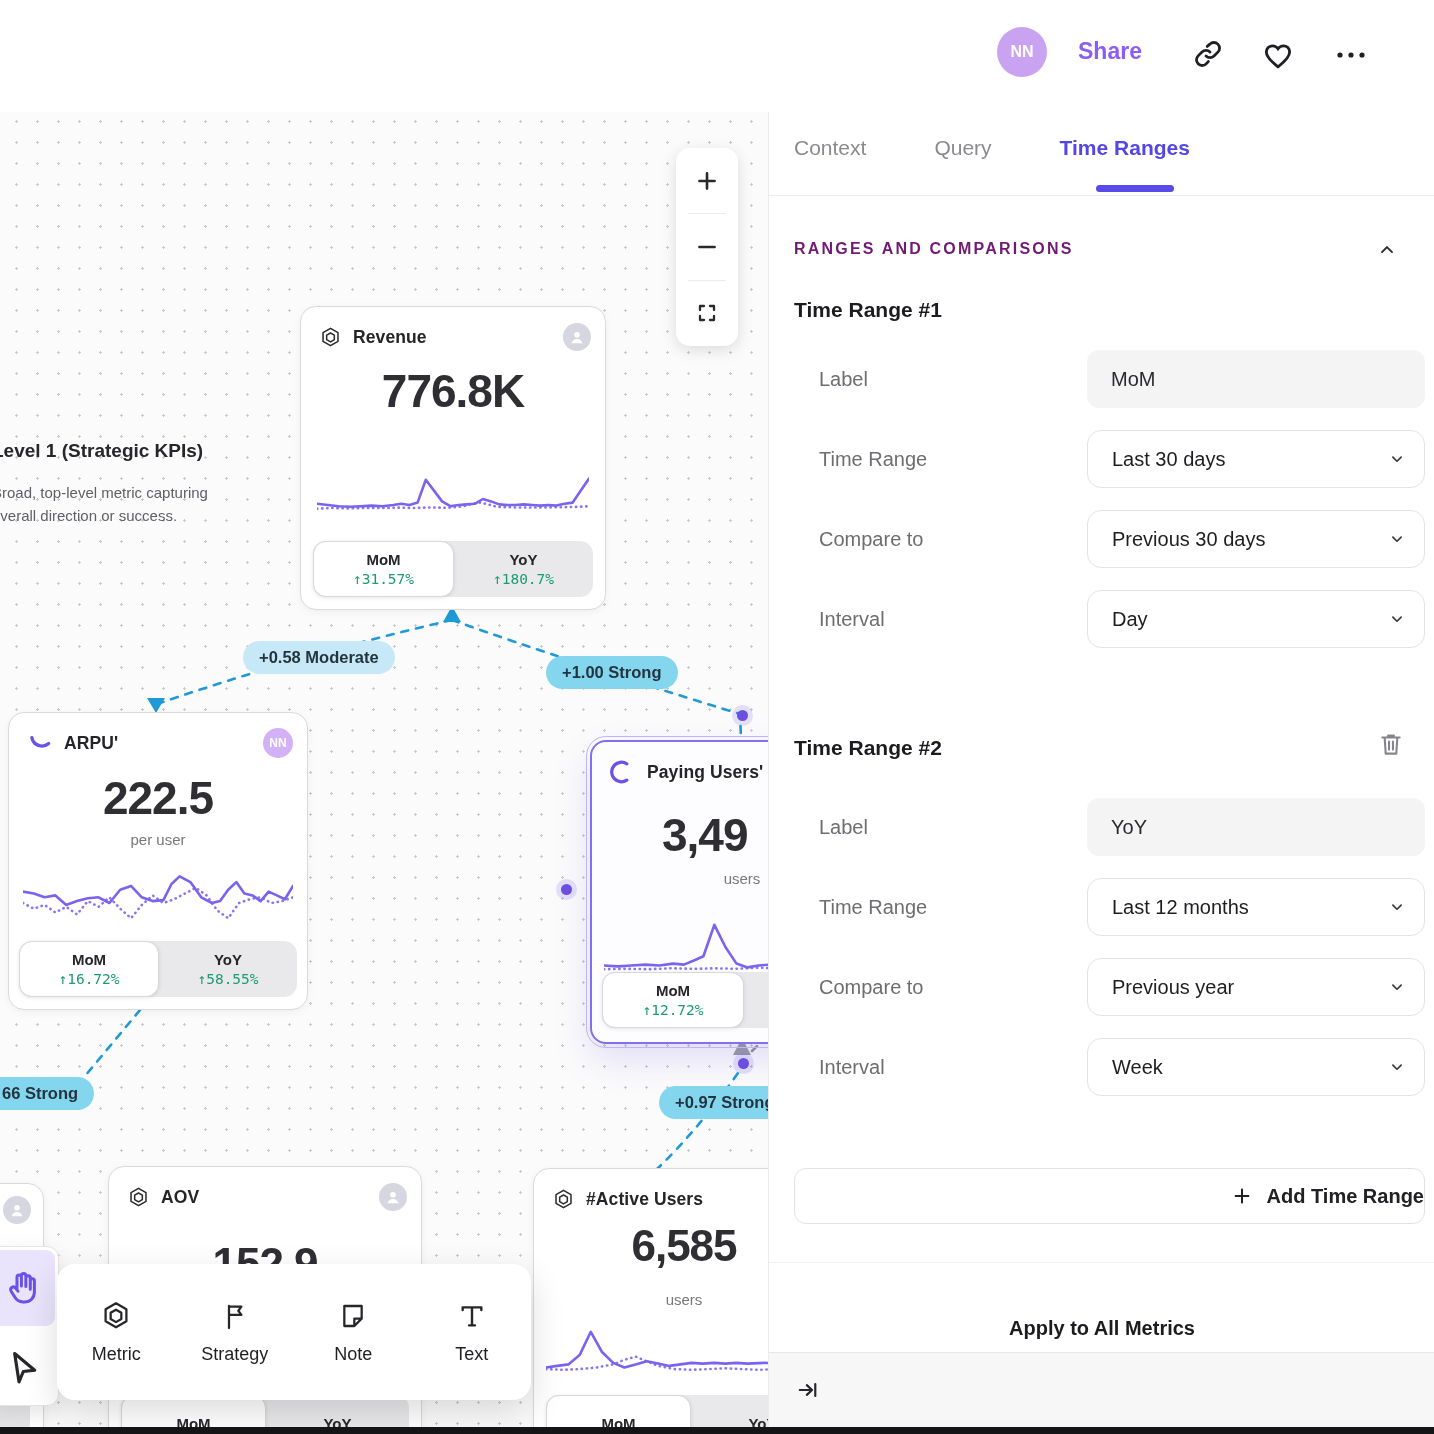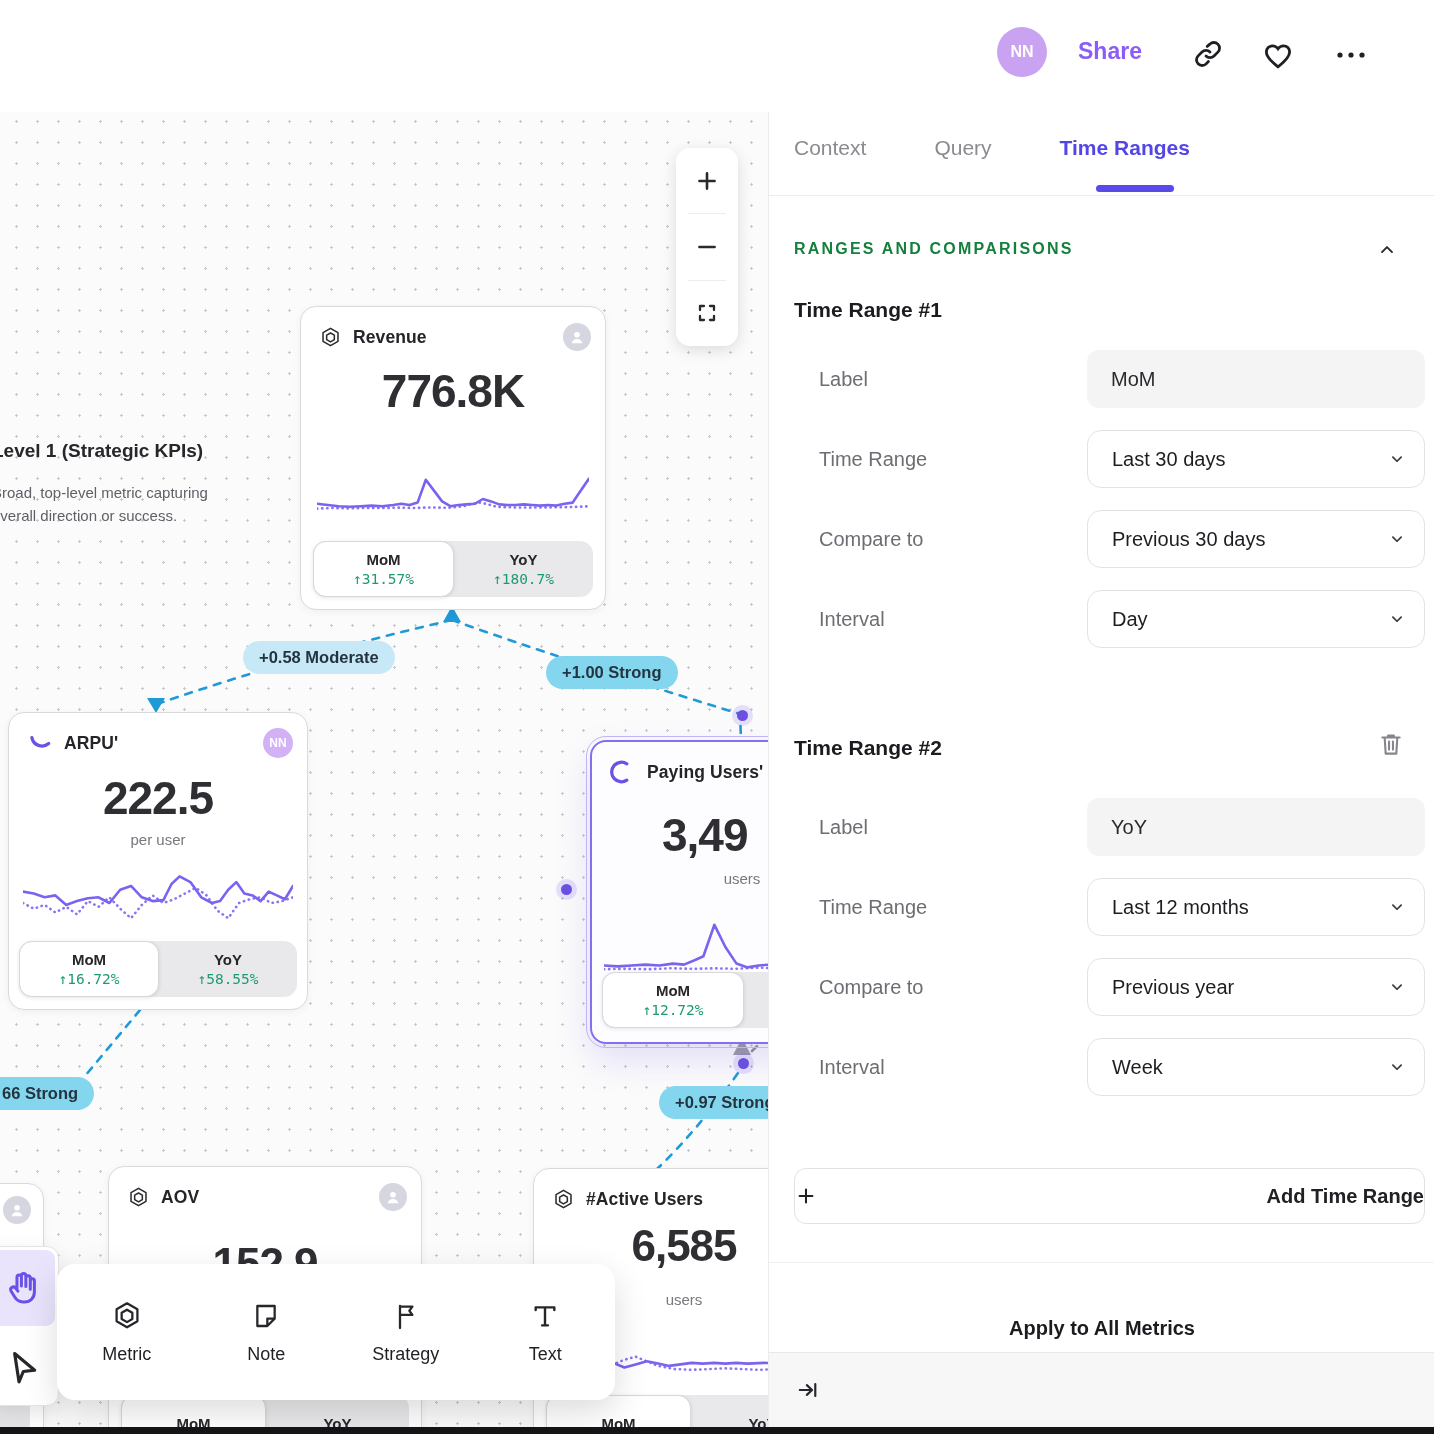--- a/index.html
+++ b/index.html
@@ -35,50 +35,50 @@
   .pill.moderate{background:#c7e9f7;}
   .pill.strong{background:#84d6ee;}
   .dot-handle{position:absolute;width:11px;height:11px;border-radius:50%;background:#6a4fe0;
               box-shadow:0 0 0 5px rgba(122,100,240,.18);z-index:5;}
   .note-title{position:absolute;left:-8px;top:440px;font-size:19px;font-weight:800;color:#26262b;z-index:2;white-space:nowrap;}
   .note-body{position:absolute;left:-8px;top:481px;font-size:15px;color:#5f5f66;line-height:23px;z-index:2;white-space:nowrap;}
   .zoomctl{position:absolute;left:676px;top:148px;width:62px;height:198px;background:#fff;border-radius:14px;
            box-shadow:0 4px 16px rgba(0,0,0,.13);z-index:6;display:flex;flex-direction:column;}
   .zoombtn{flex:1;display:flex;align-items:center;justify-content:center;}
   .zoomdiv{height:1px;background:#ededf0;margin:0 12px;}
-  .toolbar{position:absolute;left:57px;top:1264px;width:558px;height:136px;background:#fff;border-radius:18px;
+  .toolbar{position:absolute;left:57px;top:1264px;width:474px;height:136px;background:#fff;border-radius:18px;
            box-shadow:0 12px 34px rgba(0,0,0,.14);z-index:7;display:flex;}
   .tool{flex:1;display:flex;flex-direction:column;align-items:center;justify-content:center;gap:12px;}
   .tool-lab{font-size:18px;font-weight:500;color:#1f1f24;}
   .sidetools{position:absolute;left:-14px;top:1246px;width:71px;height:158px;background:#fff;border:1px solid #e4e4e7;
              border-radius:12px;box-shadow:0 8px 22px rgba(0,0,0,.10);z-index:7;}
   .handbtn{position:absolute;left:3px;right:3px;top:3px;height:76px;background:#e9e4fb;border-radius:9px;
            display:flex;align-items:center;justify-content:center;}
   .cursorbtn{position:absolute;left:3px;right:3px;top:84px;height:70px;display:flex;align-items:center;justify-content:center;}
   
   .panel{position:absolute;left:768px;top:112px;width:666px;height:1315px;background:#fff;z-index:20;
          border-left:1px solid #ececef;}
   .tabs{position:absolute;left:25px;top:24px;display:flex;gap:68px;font-size:21px;color:#8a8a90;}
   .tab{cursor:pointer;}
   .tab.active{color:#5346e4;font-weight:600;}
   .tab-underline{position:absolute;left:327px;top:73px;width:78px;height:7px;border-radius:4px;background:#5a4ae8;}
   .tabdiv{position:absolute;left:0;right:0;top:83px;height:1px;background:#ececef;}
-  .sechead{position:absolute;left:25px;top:128px;font-size:16px;font-weight:700;letter-spacing:2.2px;color:#15803d;}
+  .sechead{position:absolute;left:25px;top:128px;font-size:16px;font-weight:700;letter-spacing:2.2px;color:#701a75;}
   .secchev{position:absolute;left:608px;top:128px;}
   .trtitle{position:absolute;left:25px;font-size:21px;font-weight:700;color:#1b1b20;}
   .frow{position:absolute;left:50px;right:10px;height:58px;display:flex;align-items:center;}
   .flab{width:268px;font-size:20px;color:#6d6d73;}
   .finput{width:338px;height:58px;background:#f4f4f5;border-radius:12px;display:flex;align-items:center;
           padding-left:24px;box-sizing:border-box;font-size:20px;color:#2a2a2e;}
   .fselect{width:338px;height:58px;background:#fff;border:1.5px solid #e3e3e6;border-radius:14px;display:flex;
            align-items:center;padding:0 18px 0 24px;box-sizing:border-box;font-size:20px;font-weight:500;color:#1d1d22;}
   .fselect .spacer{flex:1}
   .trash{position:absolute;left:608px;top:618px;}
   .addbtn{position:absolute;left:25px;top:1056px;width:631px;height:56px;border:1.5px solid #e2e2e4;border-radius:12px;
-          background:#fff;display:flex;align-items:center;justify-content:space-between;gap:14px;font-size:20px;
+          background:#fff;display:flex;align-items:center;justify-content:flex-end;gap:14px;font-size:20px;
           font-weight:600;color:#202025;box-sizing:border-box;}
   .carddiv{position:absolute;left:0;right:0;top:1150px;height:1px;background:#f0f0f2;}
   .applybtn{position:absolute;left:0;right:0;top:1196px;height:40px;display:flex;align-items:center;
             justify-content:center;font-size:20px;font-weight:600;color:#1b1b20;}
   .panelfoot{position:absolute;left:0;right:0;top:1240px;height:75px;background:#f7f7f8;border-top:1px solid #e8e8ea;}
   .collapse-ic{position:absolute;left:27px;top:24px;}
   
   .topbar{position:absolute;left:0;top:0;right:0;height:112px;background:#fff;z-index:30;}
   .tb-avatar{position:absolute;left:997px;top:27px;width:50px;height:50px;border-radius:50%;background:#c9a2f2;
              color:#fff;font-size:16px;font-weight:700;display:flex;align-items:center;justify-content:center;}
@@ -298,29 +298,29 @@
 
     <div class="toolbar">
       <div class="tool">
         <svg width="32" height="32" viewBox="0 0 24 24">
           <path d="M12 2.5l7.8 4.5v9L12 20.5 4.2 16v-9z M12 7.3l4 2.3v4.7l-4 2.3-4-2.3V9.6z" fill="none" stroke="#26262b" stroke-width="1.7" stroke-linejoin="round"></path>
         </svg>
         <div class="tool-lab">Metric</div>
       </div>
       <div class="tool">
         <svg width="32" height="32" viewBox="0 0 24 24">
-          <path d="M5.5 4.5h13v9.5l-5.5 5.5H5.5z M13 19.5v-5.5h5.5" fill="none" stroke="#26262b" stroke-width="1.7" stroke-linejoin="round"></path>
-        </svg>
-        <div class="tool-lab">Note</div>
+          <path d="M7.5 21V4.5 M7.5 5h9.3l-2.3 3.1 2.3 3.1H7.5" fill="none" stroke="#26262b" stroke-width="1.7" stroke-linejoin="round" stroke-linecap="round"></path>
+        </svg>
+        <div class="tool-lab">Strategy</div>
       </div>
       <div class="tool">
         <svg width="32" height="32" viewBox="0 0 24 24">
-          <path d="M7.5 21V4.5 M7.5 5h9.3l-2.3 3.1 2.3 3.1H7.5" fill="none" stroke="#26262b" stroke-width="1.7" stroke-linejoin="round" stroke-linecap="round"></path>
-        </svg>
-        <div class="tool-lab">Strategy</div>
+          <path d="M5.5 4.5h13v9.5l-5.5 5.5H5.5z M13 19.5v-5.5h5.5" fill="none" stroke="#26262b" stroke-width="1.7" stroke-linejoin="round"></path>
+        </svg>
+        <div class="tool-lab">Note</div>
       </div>
       <div class="tool">
         <svg width="32" height="32" viewBox="0 0 24 24">
           <path d="M5 5.5h14 M5 5.5v2 M19 5.5v2 M12 5.5v13.5 M9.8 19h4.4" fill="none" stroke="#26262b" stroke-width="1.8" stroke-linecap="round"></path>
         </svg>
         <div class="tool-lab">Text</div>
       </div>
     </div>
   </div>
 

